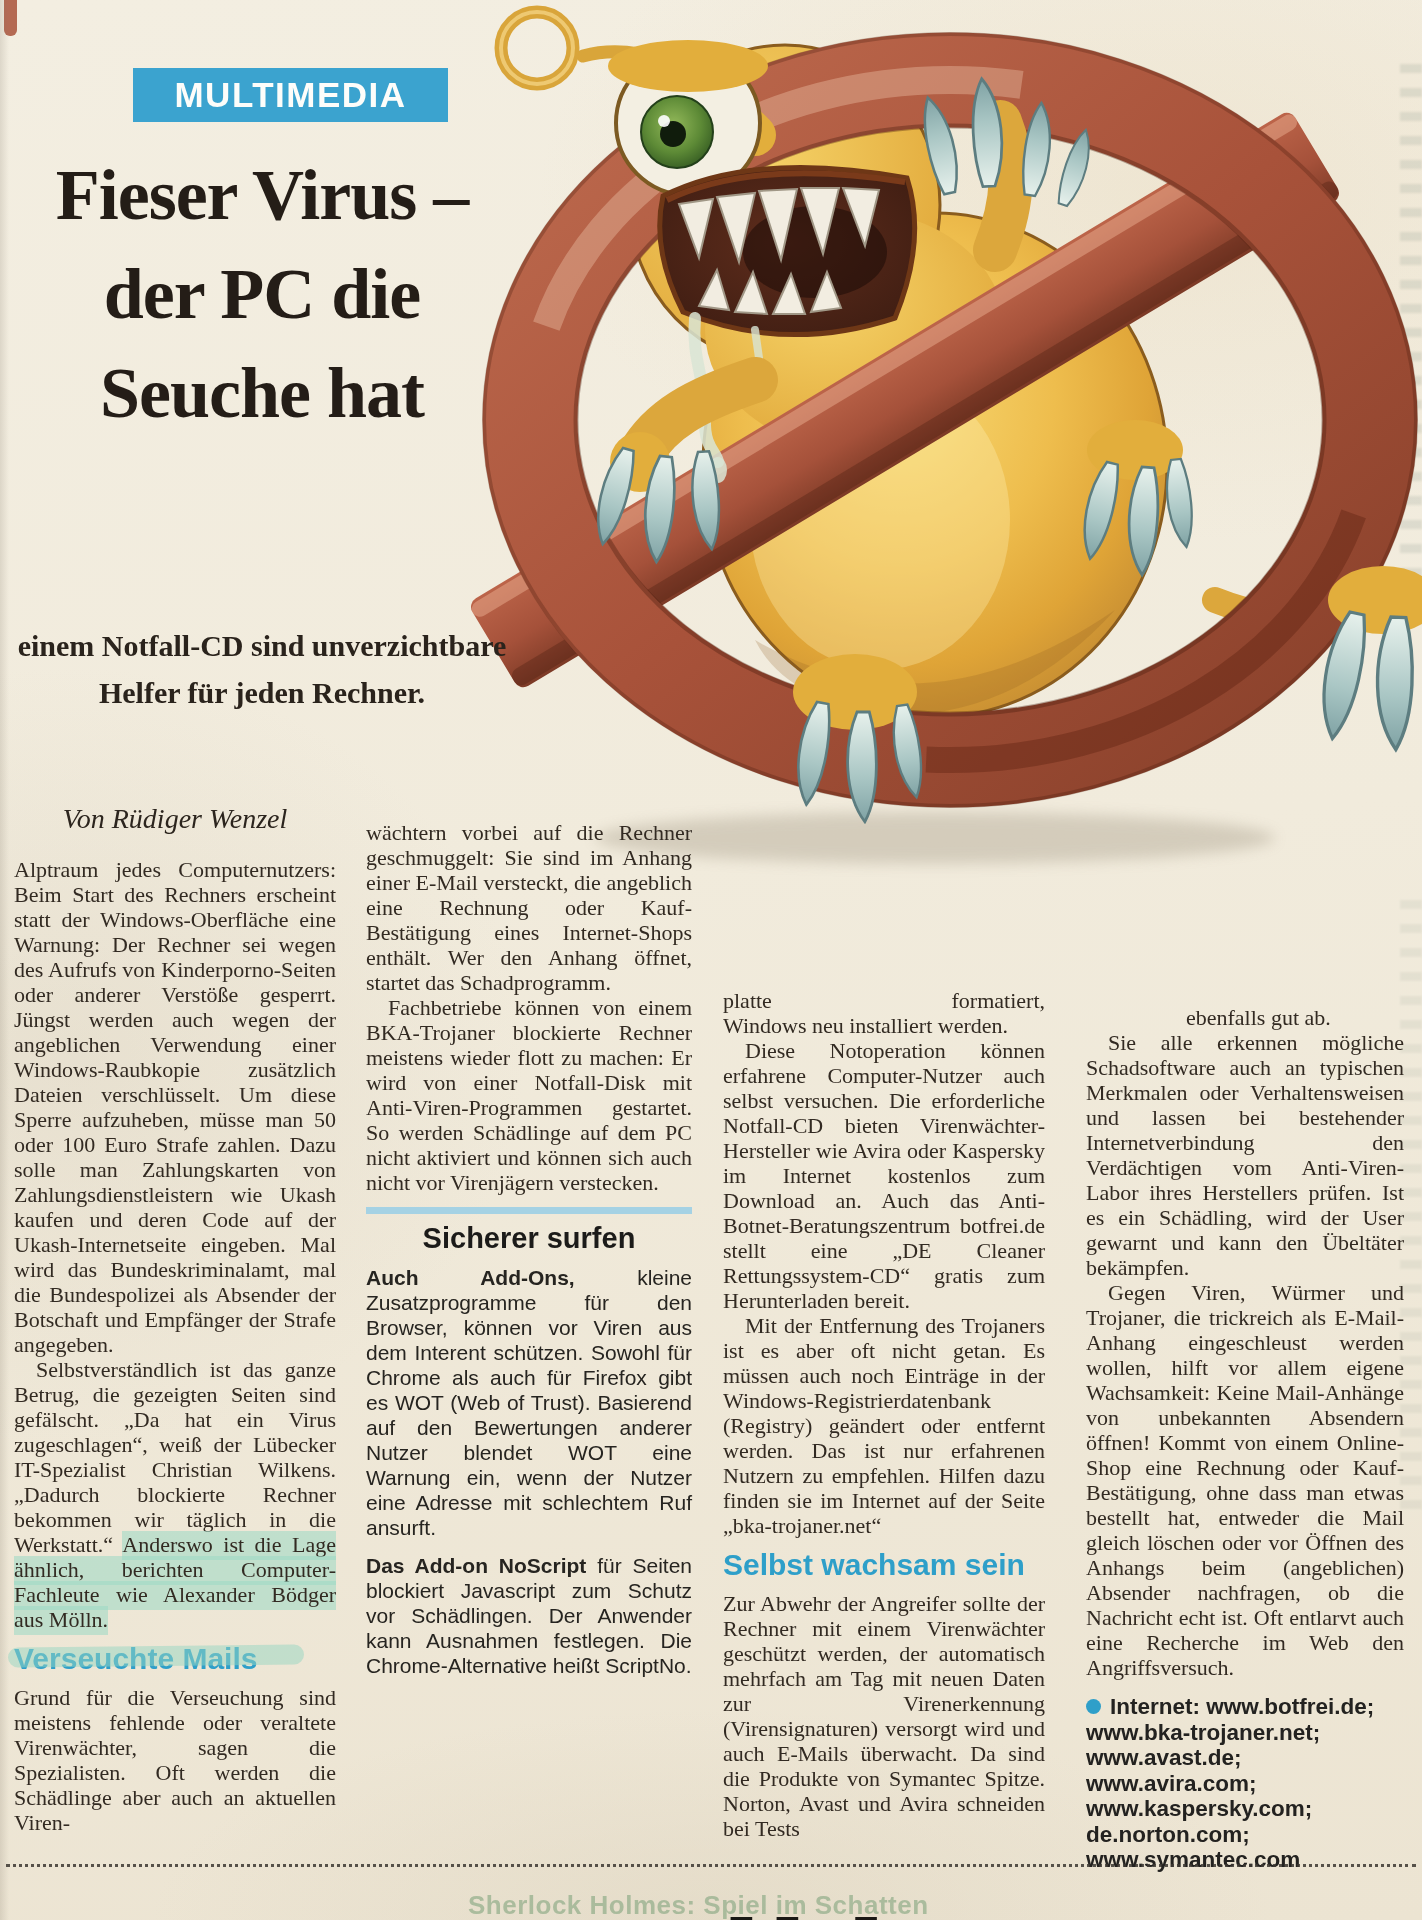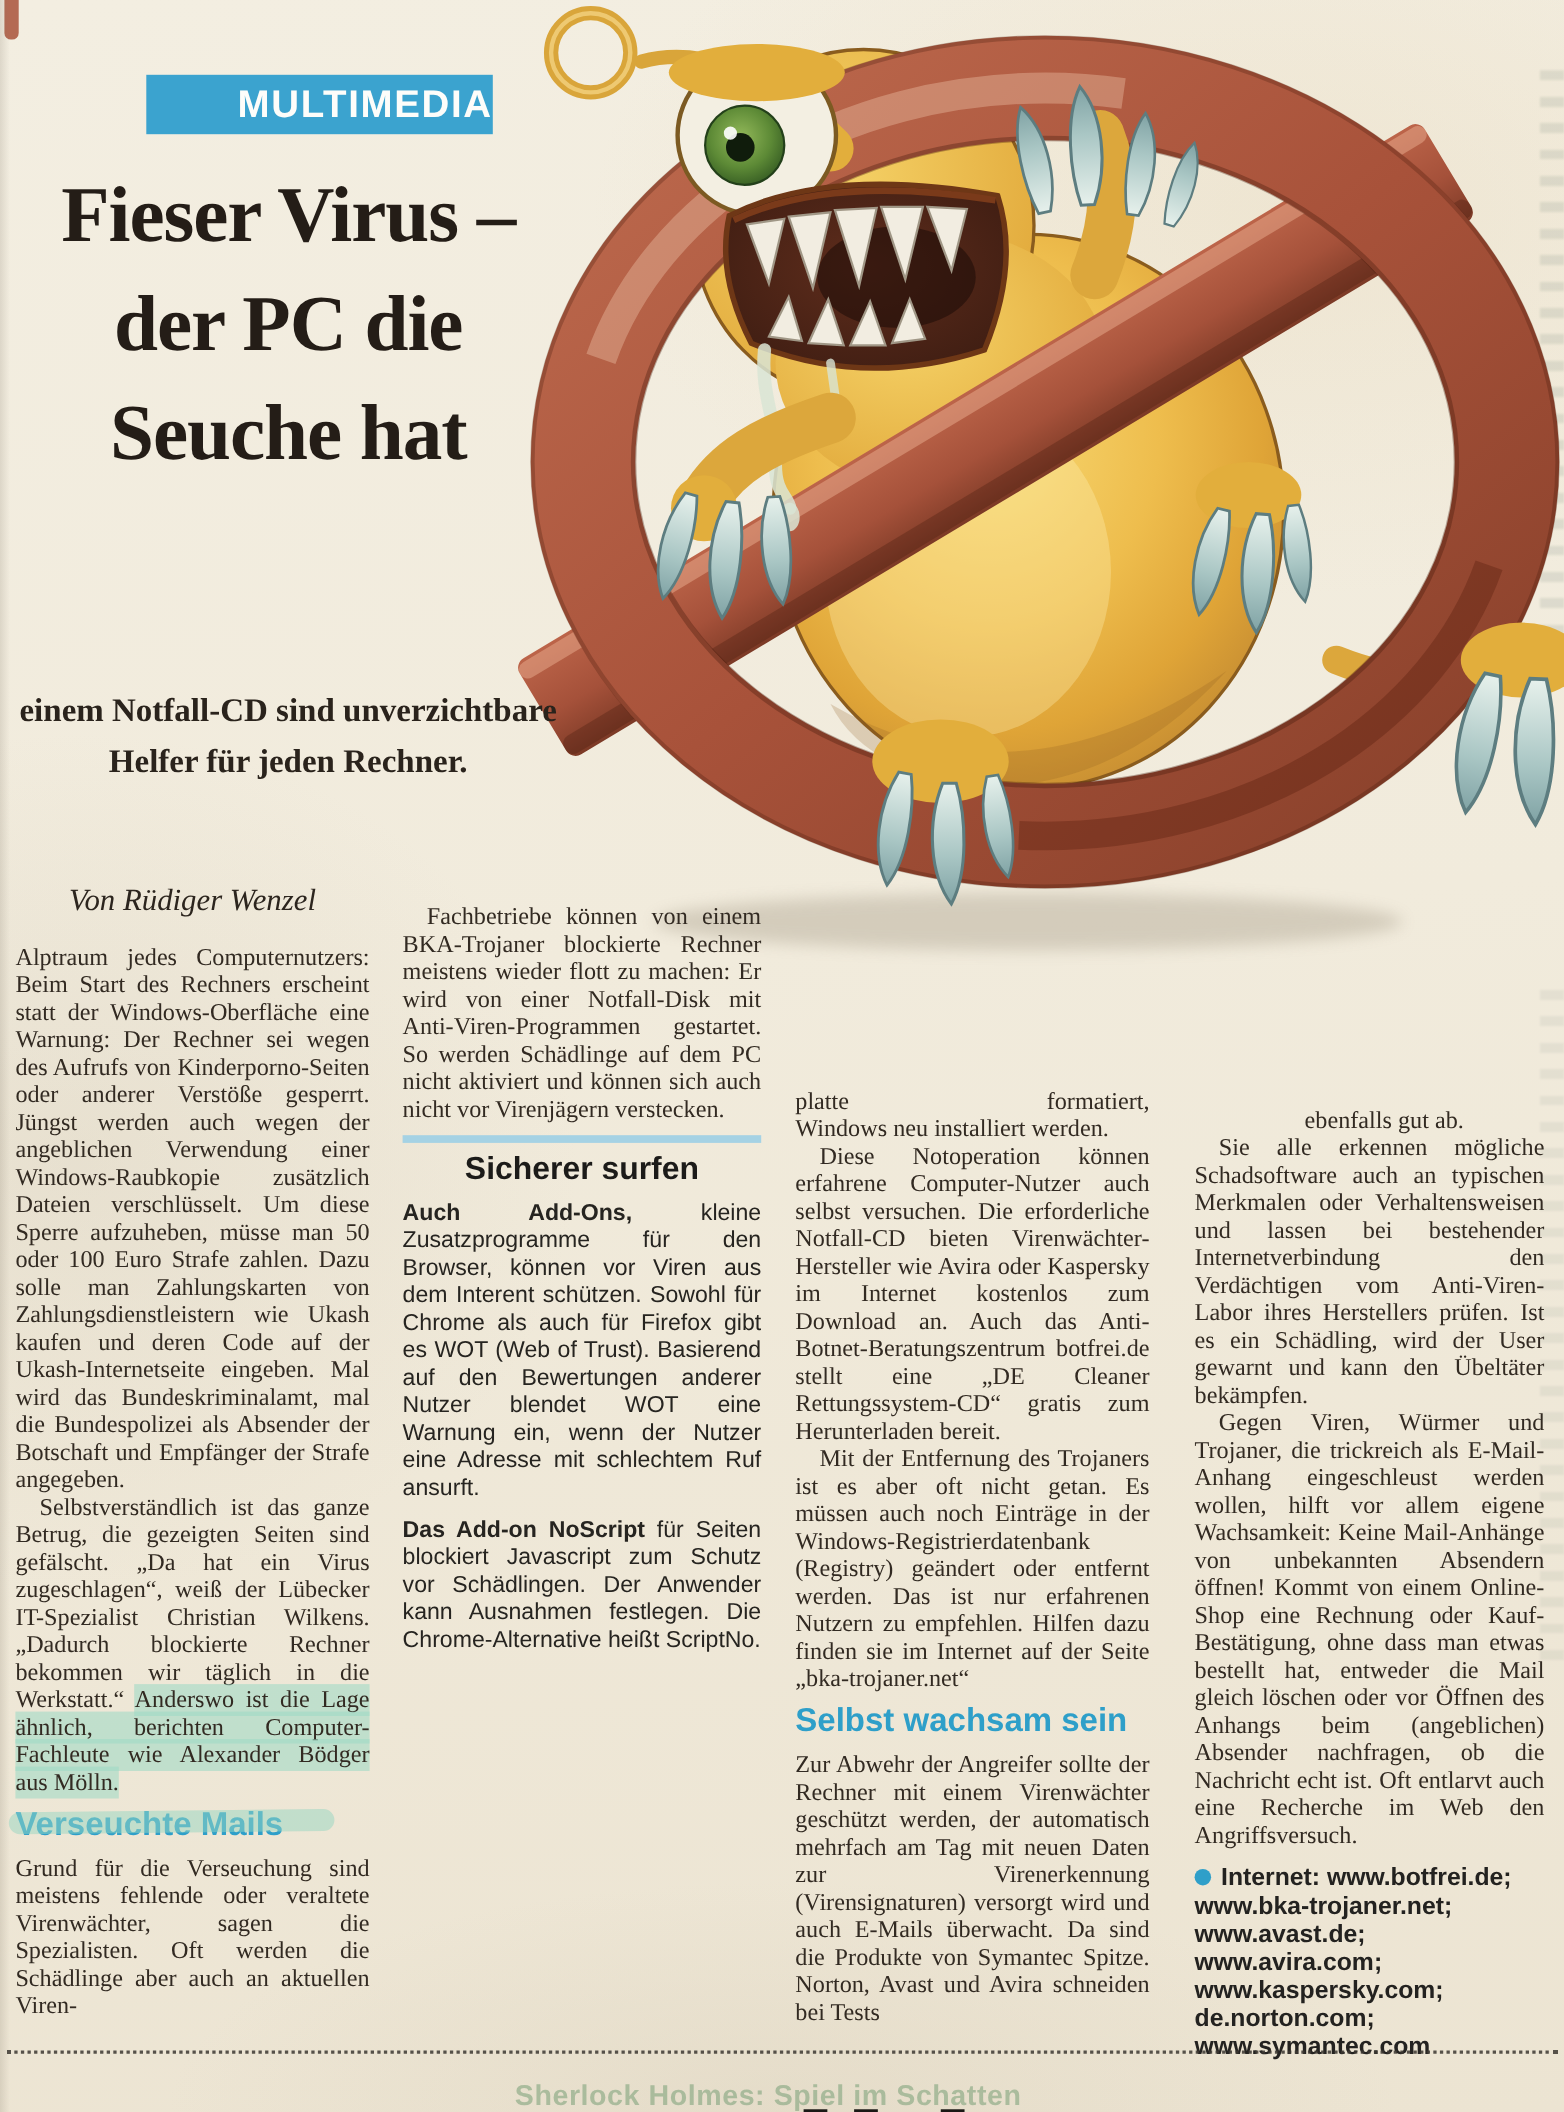--- a/index.html
+++ b/index.html
@@ -13,21 +13,21 @@
       linear-gradient(175deg,#f3eee1 0%,#f1ebdc 45%,#ece4d2 100%);
   }
   
   .edge-red{position:absolute;left:4px;top:0;width:13px;height:36px;background:#a8523a;opacity:.85;border-radius:0 0 6px 6px;}
   .edge-shade{position:absolute;left:0;top:0;width:9px;height:100%;background:linear-gradient(90deg,rgba(120,110,95,.18),transparent);}
   .ghost-strip{position:absolute;right:0;width:22px;filter:blur(1px);opacity:.5;
     background:repeating-linear-gradient(180deg, rgba(105,125,112,.30) 0 9px, transparent 9px 24px);}
   
   .kicker{position:absolute;left:133px;top:68px;width:315px;height:54px;background:#3ba3cf;
     font-family:"Liberation Sans",sans-serif;font-weight:700;font-size:35px;line-height:54px;
-    color:#fdfdfa;text-align:right;letter-spacing:1.5px;}
+    color:#fdfdfa;text-align:center;letter-spacing:1.5px;}
   
   .headline{position:absolute;left:6px;top:146px;width:512px;text-align:center;
     font-weight:700;font-size:72px;line-height:99px;color:#241d17;letter-spacing:-1px;}
   .standfirst{position:absolute;left:6px;top:622px;width:512px;text-align:center;
     font-weight:700;font-size:30px;line-height:47px;color:#2a231c;}
   
   .col{position:absolute;font-size:22px;line-height:25px;text-align:justify;color:#322a22;}
   .col p{margin:0;}
   .ind{text-indent:22px;}
   .byline{font-style:italic;font-size:28px;text-align:center;margin-bottom:26px;color:#2c251e;}
@@ -207,20 +207,21 @@
   <div class="col" id="c1">
     <div class="byline">Von Rüdiger Wenzel</div>
     <p class="bp">Alptraum jedes Computernutzers: Beim Start des Rechners erscheint statt der Windows-Oberfläche eine Warnung: Der Rechner sei wegen des Aufrufs von Kinderporno-Seiten oder anderer Verstöße gesperrt. Jüngst werden auch wegen der angeblichen Verwendung einer Windows-Raubkopie zusätzlich Dateien verschlüsselt. Um diese Sperre aufzuheben, müsse man 50 oder 100 Euro Strafe zahlen. Dazu solle man Zahlungskarten von Zahlungsdienstleistern wie Ukash kaufen und deren Code auf der Ukash-Internetseite eingeben. Mal wird das Bundeskriminalamt, mal die Bundespolizei als Absender der Botschaft und Empfänger der Strafe angegeben.</p>
     <p class="bp ind"><span>Selbstverständlich ist das ganze Betrug, die gezeigten Seiten sind gefälscht. „Da hat ein Virus zugeschlagen“, weiß der Lübecker IT-Spezialist Christian Wilkens. „Dadurch blockierte Rechner bekommen wir täglich in die Werkstatt.“ </span><span class="hl">Anderswo ist die Lage ähnlich, berichten Computer-Fachleute wie Alexander Bödger aus Mölln.</span></p>
     <h3 class="teal">Verseuchte Mails</h3>
     <p class="bp">Grund für die Verseuchung sind meistens fehlende oder veraltete Virenwächter, sagen die Spezialisten. Oft werden die Schädlinge aber auch an aktuellen Viren-</p>
   </div>
   <div class="swipe"></div>
 
   <div class="col" id="c2">
+    <p class="bp">wächtern vorbei auf die Rechner geschmuggelt: Sie sind im Anhang einer E-Mail versteckt, die angeblich eine Rechnung oder Kauf-Bestätigung eines Internet-Shops enthält. Wer den Anhang öffnet, startet das Schadprogramm.</p>
     <p class="bp ind">Fachbetriebe können von einem BKA-Trojaner blockierte Rechner meistens wieder flott zu machen: Er wird von einer Notfall-Disk mit Anti-Viren-Programmen gestartet. So werden Schädlinge auf dem PC nicht aktiviert und können sich auch nicht vor Virenjägern verstecken.</p>
     <div class="ibox">
       <div class="rule"></div>
       <h4>Sicherer surfen</h4>
       <p><b>Auch Add-Ons,</b><span> kleine Zusatzprogramme für den Browser, können vor Viren aus dem Interent schützen. Sowohl für Chrome als auch für Firefox gibt es WOT (Web of Trust). Basierend auf den Bewertungen anderer Nutzer blendet WOT eine Warnung ein, wenn der Nutzer eine Adresse mit schlechtem Ruf ansurft.</span></p>
       <p><b>Das Add-on NoScript</b><span> für Seiten blockiert Javascript zum Schutz vor Schädlingen. Der Anwender kann Ausnahmen festlegen. Die Chrome-Alternative heißt ScriptNo.</span></p>
     </div>
   </div>
 
   <div class="col" id="c3">

